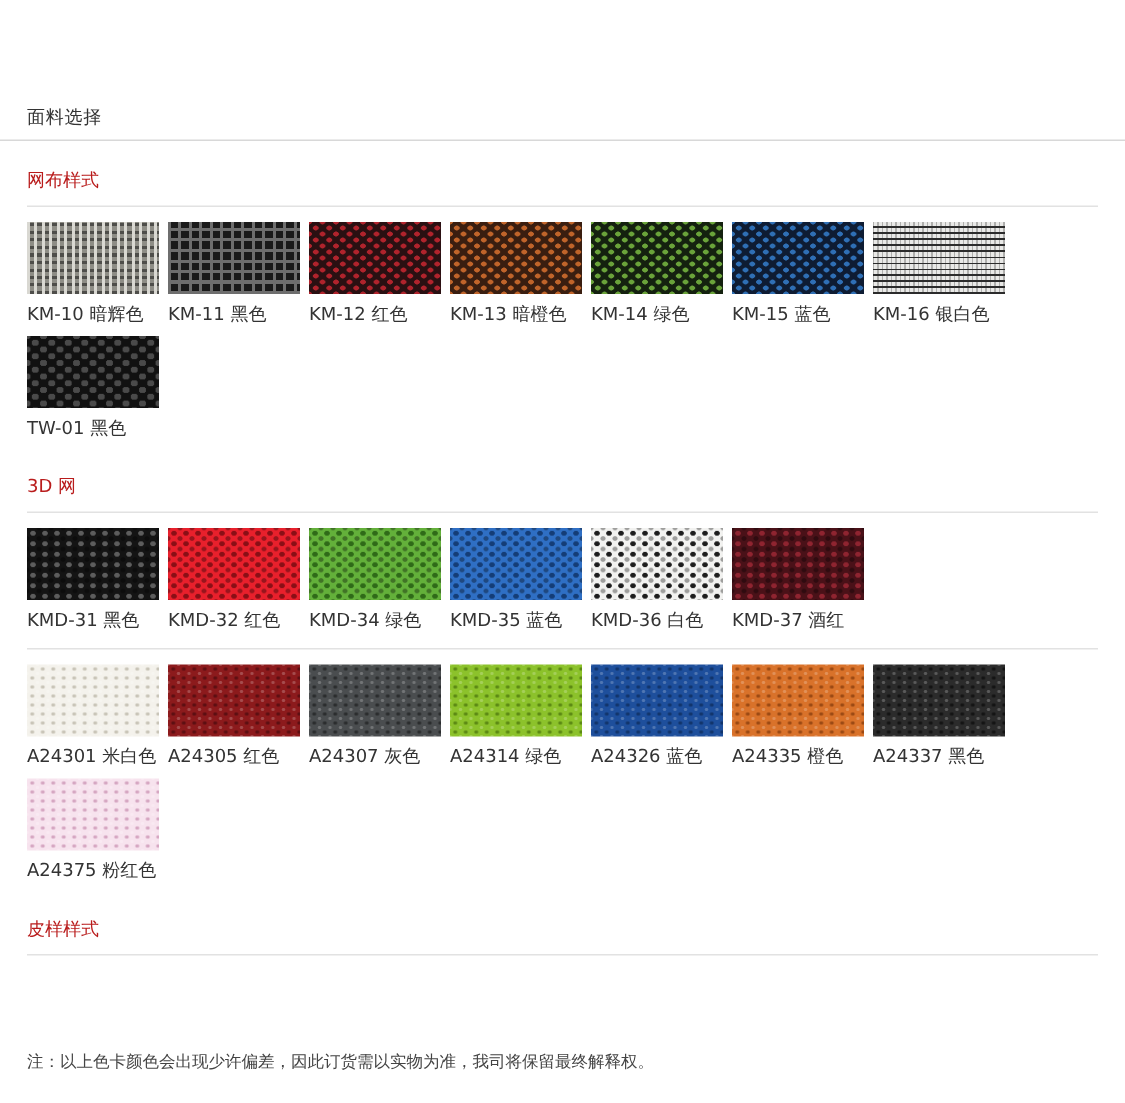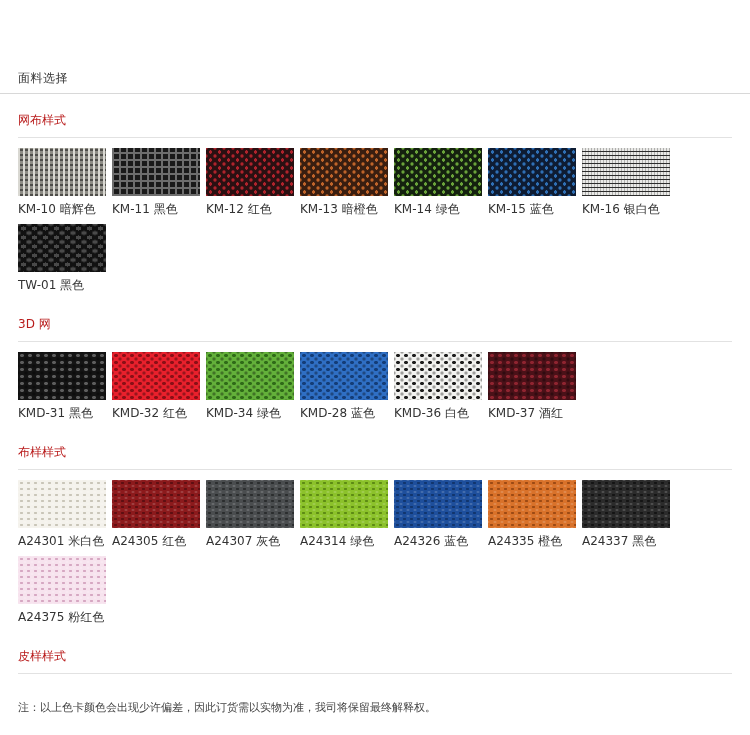--- a/index.html
+++ b/index.html
@@ -146,34 +146,33 @@
           <div class="swatch">
             <div class="swatch-img" style="background: radial-gradient(rgb(138, 15, 22) 1.6px, transparent 2.2px) 0px 0px / 8px 7px, radial-gradient(rgba(0, 0, 0, 0.35) 1.4px, transparent 2px) 4px 3.5px / 8px 7px rgb(232, 32, 44);"></div>
             <div class="swatch-label">KMD-32 红色</div>
           </div>
           <div class="swatch">
             <div class="swatch-img" style="background: radial-gradient(rgb(47, 106, 24) 1.6px, transparent 2.2px) 0px 0px / 8px 7px, radial-gradient(rgba(0, 0, 0, 0.35) 1.4px, transparent 2px) 4px 3.5px / 8px 7px rgb(99, 176, 58);"></div>
             <div class="swatch-label">KMD-34 绿色</div>
           </div>
           <div class="swatch">
             <div class="swatch-img" style="background: radial-gradient(rgb(20, 61, 119) 1.6px, transparent 2.2px) 0px 0px / 8px 7px, radial-gradient(rgba(0, 0, 0, 0.35) 1.4px, transparent 2px) 4px 3.5px / 8px 7px rgb(47, 111, 196);"></div>
-            <div class="swatch-label">KMD-28 蓝色</div>
+            <div class="swatch-label">KMD-35 蓝色</div>
           </div>
           <div class="swatch">
             <div class="swatch-img" style="background: radial-gradient(rgb(29, 29, 29) 1.6px, transparent 2.2px) 0px 0px / 8px 7px, radial-gradient(rgba(0, 0, 0, 0.35) 1.4px, transparent 2px) 4px 3.5px / 8px 7px rgb(242, 242, 240);"></div>
             <div class="swatch-label">KMD-36 白色</div>
           </div>
           <div class="swatch">
             <div class="swatch-img" style="background: radial-gradient(rgb(143, 36, 48) 1.6px, transparent 2.2px) 0px 0px / 8px 7px, radial-gradient(rgba(0, 0, 0, 0.35) 1.4px, transparent 2px) 4px 3.5px / 8px 7px rgb(74, 17, 24);"></div>
             <div class="swatch-label">KMD-37 酒红</div>
           </div>
         </div>
       </div>
       <div class="section">
-        <div class="section-header">布样样式</div>
         <div class="section-rule"></div>
         <div class="swatch-grid">
           <div class="swatch">
             <div class="swatch-img" style="background: radial-gradient(rgb(201, 197, 184) 1.1px, transparent 1.6px) 0px 0px / 7px 6px, radial-gradient(rgba(255, 255, 255, 0.22) 0.9px, transparent 1.4px) 3.5px 3px / 7px 6px rgb(244, 242, 236);"></div>
             <div class="swatch-label">A24301 米白色</div>
           </div>
           <div class="swatch">
             <div class="swatch-img" style="background: radial-gradient(rgb(93, 15, 18) 1.1px, transparent 1.6px) 0px 0px / 7px 6px, radial-gradient(rgba(255, 255, 255, 0.22) 0.9px, transparent 1.4px) 3.5px 3px / 7px 6px rgb(140, 26, 28);"></div>
             <div class="swatch-label">A24305 红色</div>
           </div>

